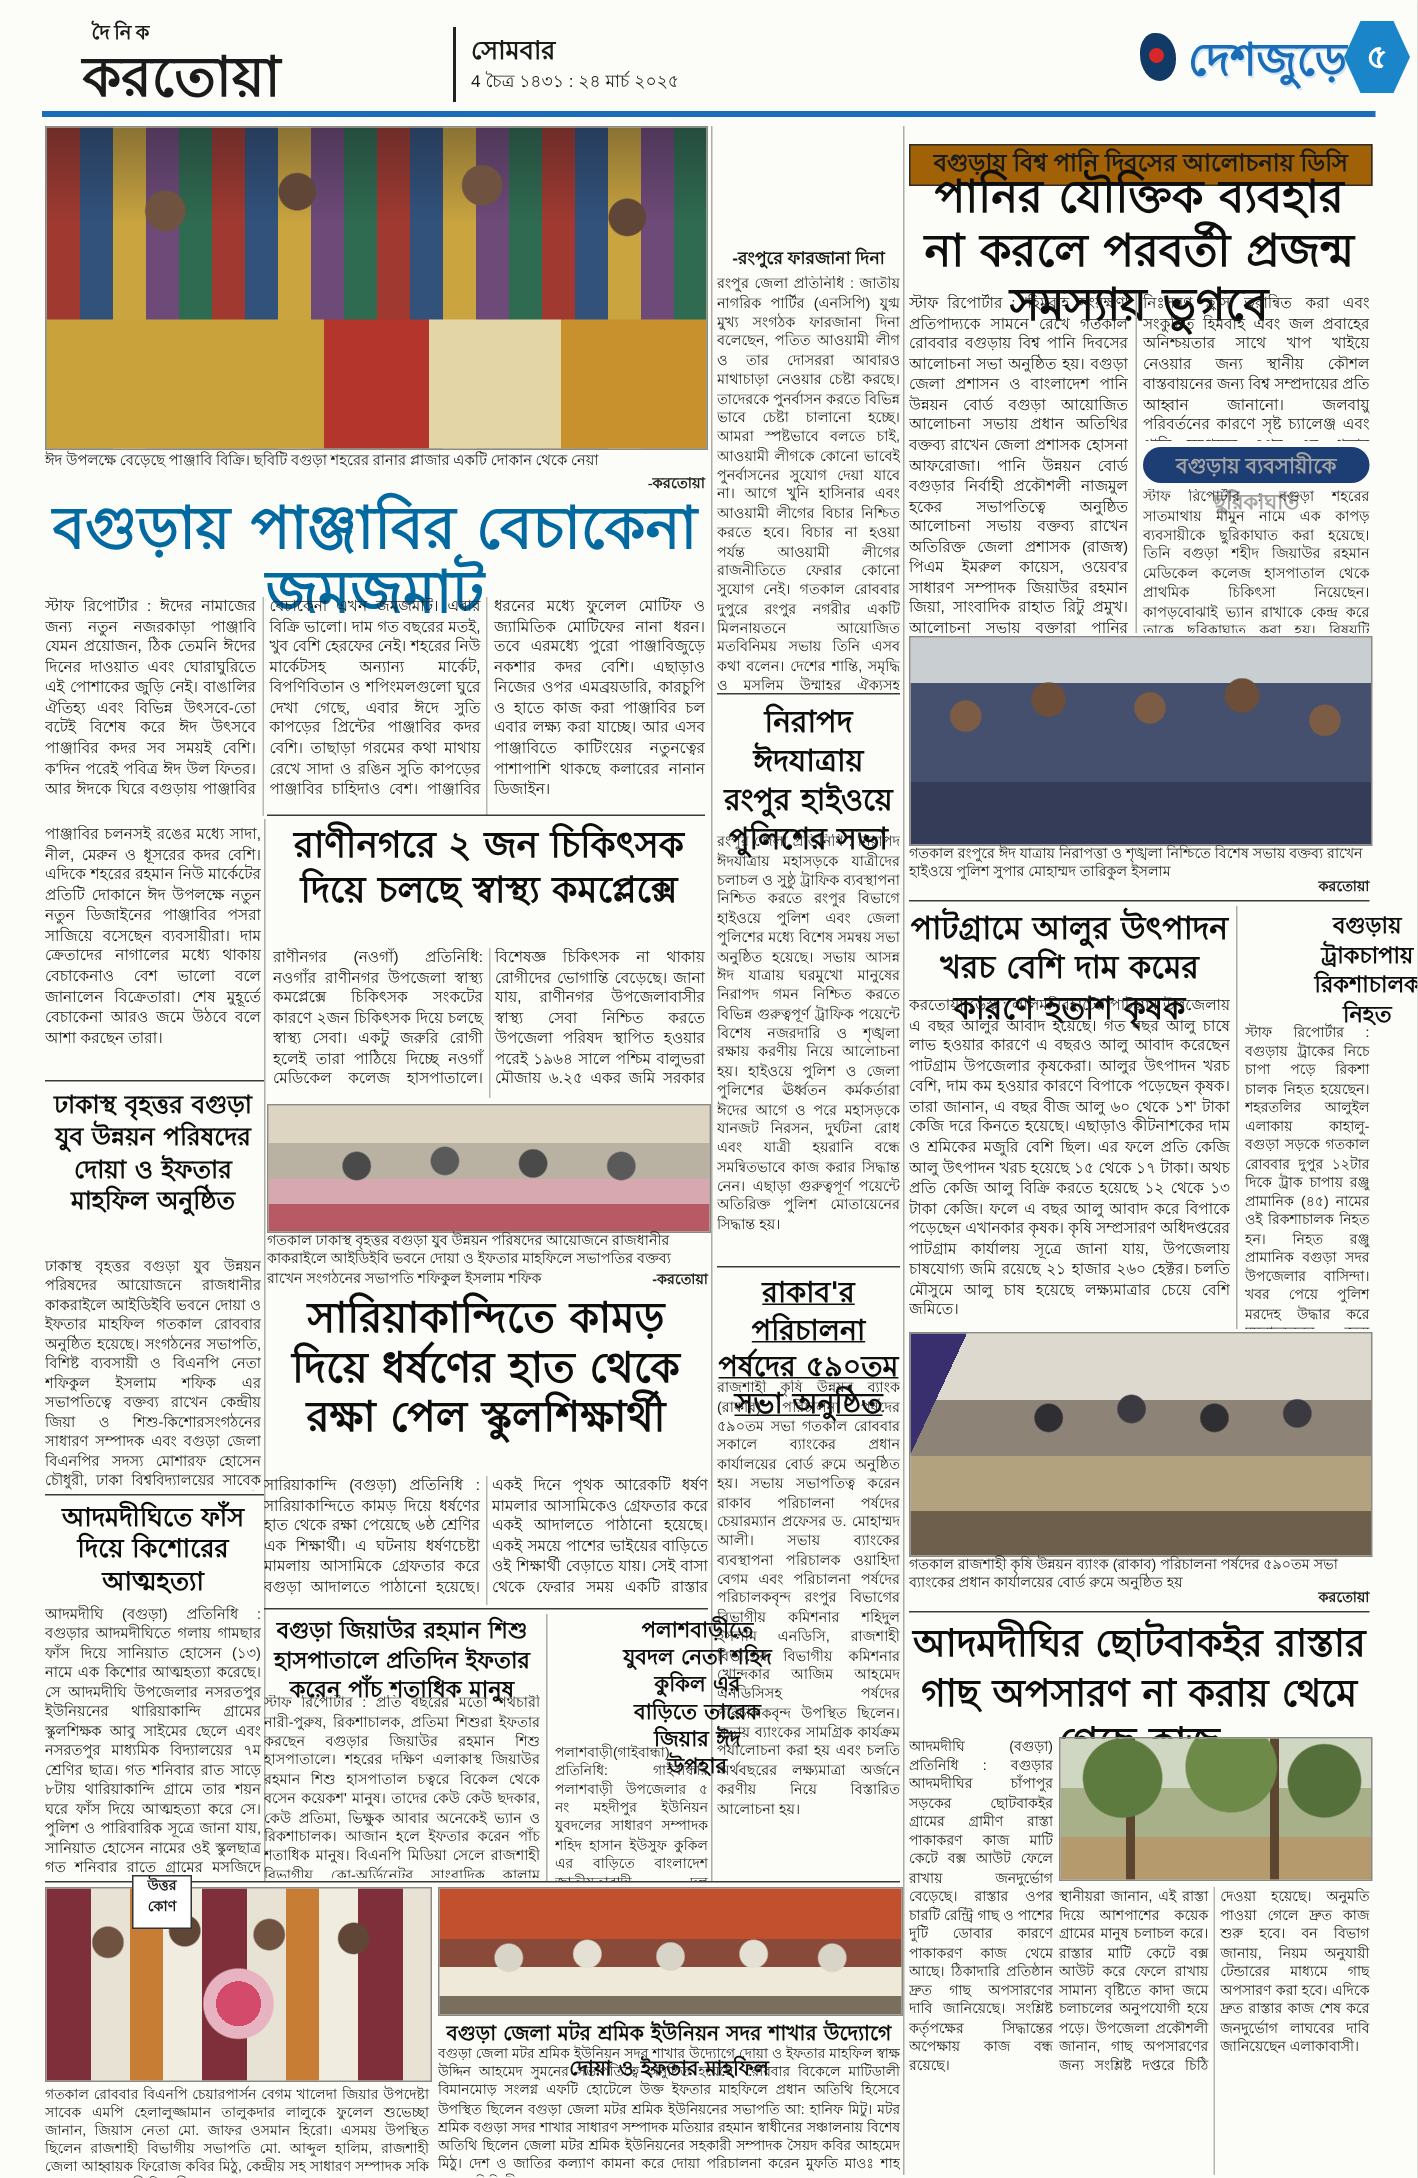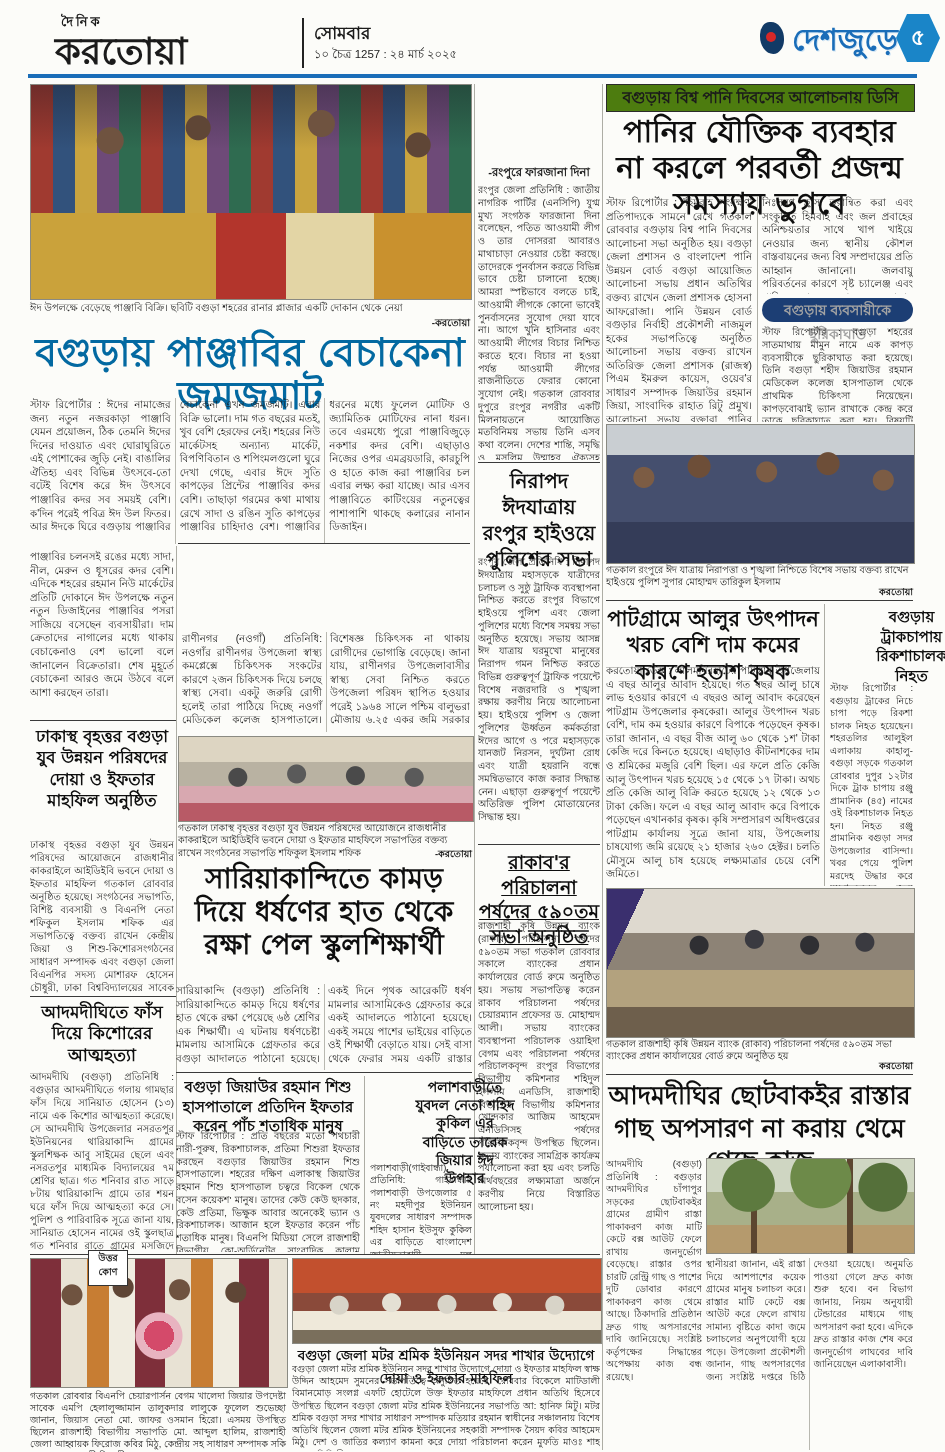--- a/index.html
+++ b/index.html
@@ -8,21 +8,21 @@
           box-shadow:0 0 6px rgba(0,0,0,.3); }
   .abs { position:absolute; }
   .bt { font-size:10.2px; line-height:1.33; text-align:justify; color:#1d1d1d; overflow:hidden; }
   .cols2 { column-count:2; column-gap:8px; column-rule:1px solid #b8b8b0; }
   .cols3 { column-count:3; column-gap:9px; column-rule:1px solid #b8b8b0; }
   .hl { font-weight:bold; color:#0e0e0e; text-align:center; font-family:"DejaVu Sans","Liberation Sans",sans-serif; }
   .cap { font-size:9.8px; line-height:1.3; color:#222; }
   .cap .credit { position:absolute; right:0; bottom:0; font-weight:bold; }
   .vrule { width:1px; background:#adada5; }
   .hrule { height:1px; background:#3a3a3a; }
-  .kicker { border:1.5px solid #2b2b2b; background:#4d7c0f; font-weight:bold; text-align:center; }
+  .kicker { border:1.5px solid #2b2b2b; background:#a16207; font-weight:bold; text-align:center;margin-top:12px; }
   .bluebox { background:#1c3e74; color:#a3a3a3; font-weight:bold; text-align:center;border-radius:12px; }
   .ph { position:absolute; overflow:hidden; border:1px solid #8a8a82; }
   .ph-panjabi { background:
      radial-gradient(circle at 18% 26%, #6f5340 0 13px, transparent 14px),
      radial-gradient(circle at 38% 20%, #5f4636 0 12px, transparent 13px),
      radial-gradient(circle at 66% 18%, #6f5340 0 13px, transparent 14px),
      radial-gradient(circle at 88% 28%, #5f4636 0 12px, transparent 13px),
      linear-gradient(180deg, rgba(20,20,30,.35), rgba(0,0,0,0) 30%),
      repeating-linear-gradient(90deg,#a03a30 0 22px,#32527c 22px 44px,#c9a43f 44px 66px,#6e4a78 66px 88px,#2f6b50 88px 110px); }
   .ph-panjabi::after { content:""; position:absolute; left:0; right:0; bottom:0; height:40%;
@@ -81,41 +81,42 @@
 <body>
 
 <div class="page">
 
   <div class="abs" style="left:55px;top:12px;width:245px;">
     <div style="font-size:13px;font-weight:bold;letter-spacing:3px;padding-left:6px;">দৈনিক</div>
     <div style="font-size:37px;font-weight:bold;line-height:1.05;font-family:'DejaVu Sans',sans-serif;">করতোয়া</div>
   </div>
   <div class="abs" style="left:302px;top:18px;width:2px;height:50px;background:#222;"></div>
   <div class="abs" style="left:314px;top:20px;font-size:17px;font-weight:bold;">সোমবার</div>
-  <div class="abs" style="left:314px;top:46px;font-size:11.5px;">১০ চৈত্র 1257 : ২৪ মার্চ ২০২৫</div>
+  <div class="abs" style="left:314px;top:46px;font-size:11.5px;">4 চৈত্র ১৪৩১ : ২৪ মার্চ ২০২৫</div>
 
   <div class="abs flag-icon" style="left:760px;top:22px;"></div>
   <div class="abs" style="left:792px;top:16px;font-size:30px;font-weight:bold;color:#1a6db8;font-family:Liberation Sans, sans-serif;text-shadow:1px 1px 0 #cfe4f4;">দেশজুড়ে</div>
   <div class="abs hex" style="left:896px;top:14px;width:44px;height:48px;font-size:22px;">৫</div>
   <div class="abs" style="left:28px;top:74px;width:889px;height:4px;background:#1a6db8;"></div>
 
   <div class="abs vrule" style="left:474px;top:84px;height:1170px;"></div>
   <div class="abs vrule" style="left:602px;top:84px;height:1366px;"></div>
   <div class="abs vrule" style="left:176px;top:546px;height:708px;"></div>
 
   <div class="ph ph-panjabi" style="left:30px;top:84px;width:440px;height:214px;"></div>
-  <div class="abs cap" style="left:30px;top:302px;width:440px;height:28px;">
+  <div class="abs cap" style="left:30px;top:302px;width:440px;height:28px;font-family:Liberation Serif, serif;">
     <span>ঈদ উপলক্ষে বেড়েছে পাঞ্জাবি বিক্রি। ছবিটি বগুড়া শহরের রানার প্লাজার একটি দোকান থেকে নেয়া</span>
     <span class="credit">-করতোয়া</span>
   </div>
   <div class="abs hl" style="left:30px;top:332px;width:440px;font-size:39px;line-height:1.1;color:#0369a1;">বগুড়ায় পাঞ্জাবির বেচাকেনা জমজমাট</div>
   <div class="abs bt cols3" style="left:30px;top:398px;width:440px;height:146px;">স্টাফ রিপোর্টার : ঈদের নামাজের জন্য নতুন নজরকাড়া পাঞ্জাবি যেমন প্রয়োজন, ঠিক তেমনি ঈদের দিনের দাওয়াত এবং ঘোরাঘুরিতে এই পোশাকের জুড়ি নেই। বাঙালির ঐতিহ্য এবং বিভিন্ন উৎসবে-তো বটেই বিশেষ করে ঈদ উৎসবে পাঞ্জাবির কদর সব সময়ই বেশি। ক'দিন পরেই পবিত্র ঈদ উল ফিতর। আর ঈদকে ঘিরে বগুড়ায় পাঞ্জাবির বেচাকেনা এখন জমজমাট। এবার বিক্রি ভালো। দাম গত বছরের মতই, খুব বেশি হেরফের নেই। শহরের নিউ মার্কেটসহ অন্যান্য মার্কেট, বিপণিবিতান ও শপিংমলগুলো ঘুরে দেখা গেছে, এবার ঈদে সুতি কাপড়ের প্রিন্টের পাঞ্জাবির কদর বেশি। তাছাড়া গরমের কথা মাথায় রেখে সাদা ও রঙিন সুতি কাপড়ের পাঞ্জাবির চাহিদাও বেশ। পাঞ্জাবির ধরনের মধ্যে ফুলেল মোটিফ ও জ্যামিতিক মোটিফের নানা ধরন। তবে এরমধ্যে পুরো পাঞ্জাবিজুড়ে নকশার কদর বেশি। এছাড়াও নিজের ওপর এমব্রয়ডারি, কারচুপি ও হাতে কাজ করা পাঞ্জাবির চল এবার লক্ষ্য করা যাচ্ছে। আর এসব পাঞ্জাবিতে কাটিংয়ের নতুনত্বের পাশাপাশি থাকছে কলারের নানান ডিজাইন।</div>
   <div class="abs bt" style="left:30px;top:550px;width:144px;height:166px;">পাঞ্জাবির চলনসই রঙের মধ্যে সাদা, নীল, মেরুন ও ধূসরের কদর বেশি। এদিকে শহরের রহমান নিউ মার্কেটের প্রতিটি দোকানে ঈদ উপলক্ষে নতুন নতুন ডিজাইনের পাঞ্জাবির পসরা সাজিয়ে বসেছেন ব্যবসায়ীরা। দাম ক্রেতাদের নাগালের মধ্যে থাকায় বেচাকেনাও বেশ ভালো বলে জানালেন বিক্রেতারা। শেষ মুহূর্তে বেচাকেনা আরও জমে উঠবে বলে আশা করছেন তারা।</div>
 
   <div class="abs hrule" style="left:178px;top:543px;width:292px;"></div>
+  <div class="abs hl" style="left:182px;top:548px;width:288px;font-size:24px;line-height:1.25;">রাণীনগরে ২ জন চিকিৎসক দিয়ে চলছে স্বাস্থ্য কমপ্লেক্সে</div>
   <div class="abs bt cols2" style="left:182px;top:632px;width:288px;height:100px;">রাণীনগর (নওগাঁ) প্রতিনিধি: নওগাঁর রাণীনগর উপজেলা স্বাস্থ্য কমপ্লেক্সে চিকিৎসক সংকটের কারণে ২জন চিকিৎসক দিয়ে চলছে স্বাস্থ্য সেবা। একটু জরুরি রোগী হলেই তারা পাঠিয়ে দিচ্ছে নওগাঁ মেডিকেল কলেজ হাসপাতালে। বিশেষজ্ঞ চিকিৎসক না থাকায় রোগীদের ভোগান্তি বেড়েছে। জানা যায়, রাণীনগর উপজেলাবাসীর স্বাস্থ্য সেবা নিশ্চিত করতে উপজেলা পরিষদ স্থাপিত হওয়ার পরেই ১৯৬৪ সালে পশ্চিম বালুভরা মৌজায় ৬.২৫ একর জমি সরকার অধিগ্রহণ করে প্রথমে ৩১ শয্যা বিশিষ্ট উপজেলা স্বাস্থ্য কমপ্লেক্স নির্মাণ করে। জনসংখ্যা বৃদ্ধির সাথে সাথে সেবার পরিধিও বেড়েছে।</div>
 
   <div class="abs hrule" style="left:30px;top:720px;width:146px;"></div>
   <div class="abs hl" style="left:30px;top:726px;width:144px;font-size:16.5px;line-height:1.3;text-align:center;">ঢাকাস্থ বৃহত্তর বগুড়া যুব উন্নয়ন পরিষদের দোয়া ও ইফতার মাহফিল অনুষ্ঠিত</div>
   <div class="abs bt" style="left:30px;top:838px;width:144px;height:156px;font-size:9.8px;">ঢাকাস্থ বৃহত্তর বগুড়া যুব উন্নয়ন পরিষদের আয়োজনে রাজধানীর কাকরাইলে আইডিইবি ভবনে দোয়া ও ইফতার মাহফিল গতকাল রোববার অনুষ্ঠিত হয়েছে। সংগঠনের সভাপতি, বিশিষ্ট ব্যবসায়ী ও বিএনপি নেতা শফিকুল ইসলাম শফিক এর সভাপতিত্বে বক্তব্য রাখেন কেন্দ্রীয় জিয়া ও শিশু-কিশোরসংগঠনের সাধারণ সম্পাদক এবং বগুড়া জেলা বিএনপির সদস্য মোশারফ হোসেন চৌধুরী, ঢাকা বিশ্ববিদ্যালয়ের সাবেক সিনেট সদস্য প্রফেসর আকবর আলী সিরাজী, বিশিষ্ট ব্যবসায়ী ইঞ্জিনিয়ার জাহিদুর রহমান নিপু, প্রবীণ সাংবাদিক নুর আলম বাদল, বৃহত্তর বগুড়া সমিতির নেতৃবৃন্দ প্রমুখ।</div>
 
   <div class="abs hrule" style="left:30px;top:996px;width:146px;"></div>
   <div class="abs hl" style="left:30px;top:1002px;width:144px;font-size:17px;line-height:1.25;">আদমদীঘিতে ফাঁস দিয়ে কিশোরের আত্মহত্যা</div>
   <div class="abs bt" style="left:30px;top:1070px;width:144px;height:182px;font-size:9.8px;">আদমদীঘি (বগুড়া) প্রতিনিধি : বগুড়ার আদমদীঘিতে গলায় গামছার ফাঁস দিয়ে সানিয়াত হোসেন (১৩) নামে এক কিশোর আত্মহত্যা করেছে। সে আদমদীঘি উপজেলার নসরতপুর ইউনিয়নের থারিয়াকান্দি গ্রামের স্কুলশিক্ষক আবু সাইমের ছেলে এবং নসরতপুর মাধ্যমিক বিদ্যালয়ের ৭ম শ্রেণির ছাত্র। গত শনিবার রাত সাড়ে ৮টায় থারিয়াকান্দি গ্রামে তার শয়ন ঘরে ফাঁস দিয়ে আত্মহত্যা করে সে। পুলিশ ও পারিবারিক সূত্রে জানা যায়, সানিয়াত হোসেন নামের ওই স্কুলছাত্র গত শনিবার রাতে গ্রামের মসজিদে তারাবির ৮ রাকাত নামাজ আদায় করে বাড়ি গিয়ে তার শয়ন ঘরের দরজা বন্ধ করে শুয়ে পড়ে। কিছুক্ষণ পর তার মা খাবার (৬ পৃ: ১ ক: দ্র:)</div>
 

